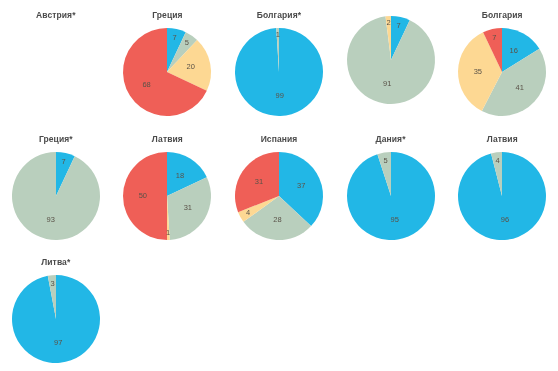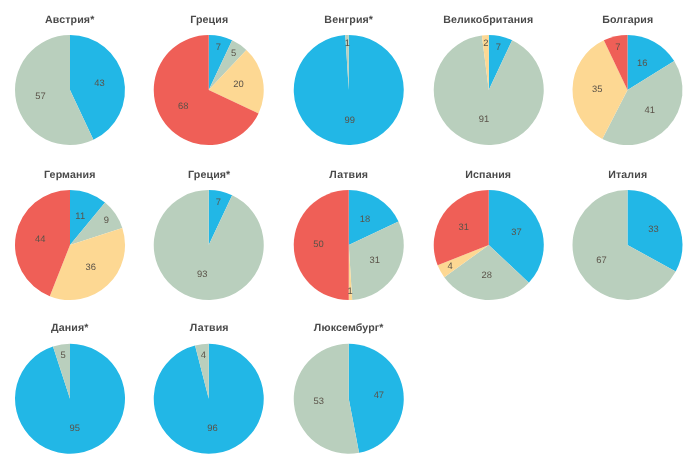--- a/index.html
+++ b/index.html
@@ -48,57 +48,48 @@
     text-anchor: middle;
     dominant-baseline: middle;
   }
 </style>
 </head>
 <body>
 
 <div id="grid">
     <div class="cell">
       <div class="cell-title">Австрия*</div>
-      <div class="pie-wrap">
-        <svg width="88" height="88" viewBox="0 0 88 88">
-          <path d="M 44 44 L 44.000 0.000 A 44 44 0 0 1 62.734 83.812 Z" fill="#22b7e6"></path>
-          <path d="M 44 44 L 62.734 83.812 A 44 44 0 1 1 44.000 0.000 Z" fill="#b9cfbd"></path>
-          <text x="67.62" y="38.72" class="slice-label">43</text>
-          <text x="20.38" y="49.28" class="slice-label">57</text>
-        </svg>
-      </div>
     </div>
     <div class="cell">
       <div class="cell-title">Греция</div>
       <div class="pie-wrap">
         <svg width="88" height="88" viewBox="0 0 88 88">
           <path d="M 44 44 L 44.000 0.000 A 44 44 0 0 1 62.734 4.188 Z" fill="#22b7e6"></path>
           <path d="M 44 44 L 62.734 4.188 A 44 44 0 0 1 74.120 11.925 Z" fill="#b9cfbd"></path>
           <path d="M 44 44 L 74.120 11.925 A 44 44 0 0 1 83.812 62.734 Z" fill="#fdd893"></path>
           <path d="M 44 44 L 83.812 62.734 A 44 44 0 1 1 44.000 0.000 Z" fill="#ef5f57"></path>
           <text x="51.68" y="9.65" class="slice-label">7</text>
           <text x="63.79" y="14.89" class="slice-label">5</text>
           <text x="67.77" y="39.47" class="slice-label">20</text>
           <text x="23.57" y="56.97" class="slice-label">68</text>
         </svg>
       </div>
     </div>
     <div class="cell">
-      <div class="cell-title">Венгрия*</div>
+      <div class="cell-title">Болгария*</div>
       <div class="pie-wrap">
         <svg width="88" height="88" viewBox="0 0 88 88">
           <path d="M 44 44 L 44.000 0.000 A 44 44 0 1 1 41.237 0.087 Z" fill="#22b7e6"></path>
           <path d="M 44 44 L 41.237 0.087 A 44 44 0 0 1 44.000 0.000 Z" fill="#b9cfbd"></path>
           <text x="44.76" y="68.19" class="slice-label">99</text>
           <text x="42.84" y="7.06" class="slice-label">1</text>
         </svg>
       </div>
     </div>
     <div class="cell">
-      <div class="cell-title">Великобритания</div>
       <div class="pie-wrap">
         <svg width="88" height="88" viewBox="0 0 88 88">
           <path d="M 44 44 L 44.000 0.000 A 44 44 0 0 1 62.734 4.188 Z" fill="#22b7e6"></path>
           <path d="M 44 44 L 62.734 4.188 A 44 44 0 1 1 38.485 0.347 Z" fill="#b9cfbd"></path>
           <path d="M 44 44 L 38.485 0.347 A 44 44 0 0 1 44.000 0.000 Z" fill="#fdd893"></path>
           <text x="51.68" y="9.65" class="slice-label">7</text>
           <text x="40.21" y="67.90" class="slice-label">91</text>
           <text x="41.68" y="7.11" class="slice-label">2</text>
         </svg>
       </div>
@@ -108,35 +99,20 @@
       <div class="pie-wrap">
         <svg width="88" height="88" viewBox="0 0 88 88">
           <path d="M 44 44 L 44.000 0.000 A 44 44 0 0 1 81.388 20.802 Z" fill="#22b7e6"></path>
           <path d="M 44 44 L 81.388 20.802 A 44 44 0 0 1 23.838 83.109 Z" fill="#b9cfbd"></path>
           <path d="M 44 44 L 23.838 83.109 A 44 44 0 0 1 25.089 4.271 Z" fill="#fdd893"></path>
           <path d="M 44 44 L 25.089 4.271 A 44 44 0 0 1 44.000 0.000 Z" fill="#ef5f57"></path>
           <text x="55.77" y="22.85" class="slice-label">16</text>
           <text x="61.78" y="60.42" class="slice-label">41</text>
           <text x="19.80" y="43.62" class="slice-label">35</text>
           <text x="36.25" y="9.66" class="slice-label">7</text>
-        </svg>
-      </div>
-    </div>
-    <div class="cell">
-      <div class="cell-title">Германия</div>
-      <div class="pie-wrap">
-        <svg width="88" height="88" viewBox="0 0 88 88">
-          <path d="M 44 44 L 44.000 0.000 A 44 44 0 0 1 72.047 10.097 Z" fill="#22b7e6"></path>
-          <path d="M 44 44 L 72.047 10.097 A 44 44 0 0 1 85.846 30.403 Z" fill="#b9cfbd"></path>
-          <path d="M 44 44 L 85.846 30.403 A 44 44 0 0 1 27.803 84.910 Z" fill="#fdd893"></path>
-          <path d="M 44 44 L 27.803 84.910 A 44 44 0 0 1 44.000 0.000 Z" fill="#ef5f57"></path>
-          <text x="52.20" y="21.23" class="slice-label">11</text>
-          <text x="73.11" y="24.21" class="slice-label">9</text>
-          <text x="60.57" y="61.64" class="slice-label">36</text>
-          <text x="20.23" y="39.47" class="slice-label">44</text>
         </svg>
       </div>
     </div>
     <div class="cell">
       <div class="cell-title">Греция*</div>
       <div class="pie-wrap">
         <svg width="88" height="88" viewBox="0 0 88 88">
           <path d="M 44 44 L 44.000 0.000 A 44 44 0 0 1 62.734 4.188 Z" fill="#22b7e6"></path>
           <path d="M 44 44 L 62.734 4.188 A 44 44 0 1 1 44.000 0.000 Z" fill="#b9cfbd"></path>
           <text x="51.68" y="9.65" class="slice-label">7</text>
@@ -168,31 +144,20 @@
           <path d="M 44 44 L 8.403 69.863 A 44 44 0 0 1 3.090 60.197 Z" fill="#fdd893"></path>
           <path d="M 44 44 L 3.090 60.197 A 44 44 0 0 1 44.000 0.000 Z" fill="#ef5f57"></path>
           <text x="66.21" y="34.39" class="slice-label">37</text>
           <text x="42.48" y="68.15" class="slice-label">28</text>
           <text x="13.15" y="60.96" class="slice-label">4</text>
           <text x="23.98" y="30.40" class="slice-label">31</text>
         </svg>
       </div>
     </div>
     <div class="cell">
-      <div class="cell-title">Италия</div>
-      <div class="pie-wrap">
-        <svg width="88" height="88" viewBox="0 0 88 88">
-          <path d="M 44 44 L 44.000 0.000 A 44 44 0 0 1 82.557 65.197 Z" fill="#22b7e6"></path>
-          <path d="M 44 44 L 82.557 65.197 A 44 44 0 1 1 44.000 0.000 Z" fill="#b9cfbd"></path>
-          <text x="64.83" y="31.68" class="slice-label">33</text>
-          <text x="23.17" y="56.32" class="slice-label">67</text>
-        </svg>
-      </div>
-    </div>
-    <div class="cell">
       <div class="cell-title">Дания*</div>
       <div class="pie-wrap">
         <svg width="88" height="88" viewBox="0 0 88 88">
           <path d="M 44 44 L 44.000 0.000 A 44 44 0 1 1 30.403 2.154 Z" fill="#22b7e6"></path>
           <path d="M 44 44 L 30.403 2.154 A 44 44 0 0 1 44.000 0.000 Z" fill="#b9cfbd"></path>
           <text x="47.79" y="67.90" class="slice-label">95</text>
           <text x="38.49" y="9.23" class="slice-label">5</text>
         </svg>
       </div>
     </div>
@@ -201,23 +166,23 @@
       <div class="pie-wrap">
         <svg width="88" height="88" viewBox="0 0 88 88">
           <path d="M 44 44 L 44.000 0.000 A 44 44 0 1 1 33.058 1.382 Z" fill="#22b7e6"></path>
           <path d="M 44 44 L 33.058 1.382 A 44 44 0 0 1 44.000 0.000 Z" fill="#b9cfbd"></path>
           <text x="47.03" y="68.01" class="slice-label">96</text>
           <text x="39.59" y="9.08" class="slice-label">4</text>
         </svg>
       </div>
     </div>
     <div class="cell">
-      <div class="cell-title">Люксембург*</div>
+      <div class="cell-title">Литва*</div>
       <div class="pie-wrap">
         <svg width="88" height="88" viewBox="0 0 88 88">
-          <path d="M 44 44 L 44.000 0.000 A 44 44 0 0 1 52.245 87.221 Z" fill="#22b7e6"></path>
-          <path d="M 44 44 L 52.245 87.221 A 44 44 0 1 1 44.000 0.000 Z" fill="#b9cfbd"></path>
-          <text x="68.09" y="41.72" class="slice-label">47</text>
-          <text x="19.91" y="46.28" class="slice-label">53</text>
+          <path d="M 44 44 L 44.000 0.000 A 44 44 0 1 1 35.755 0.779 Z" fill="#22b7e6"></path>
+          <path d="M 44 44 L 35.755 0.779 A 44 44 0 0 1 44.000 0.000 Z" fill="#b9cfbd"></path>
+          <text x="46.28" y="68.09" class="slice-label">97</text>
+          <text x="40.69" y="8.96" class="slice-label">3</text>
         </svg>
       </div>
     </div>
   </div>
 
 </body></html>

